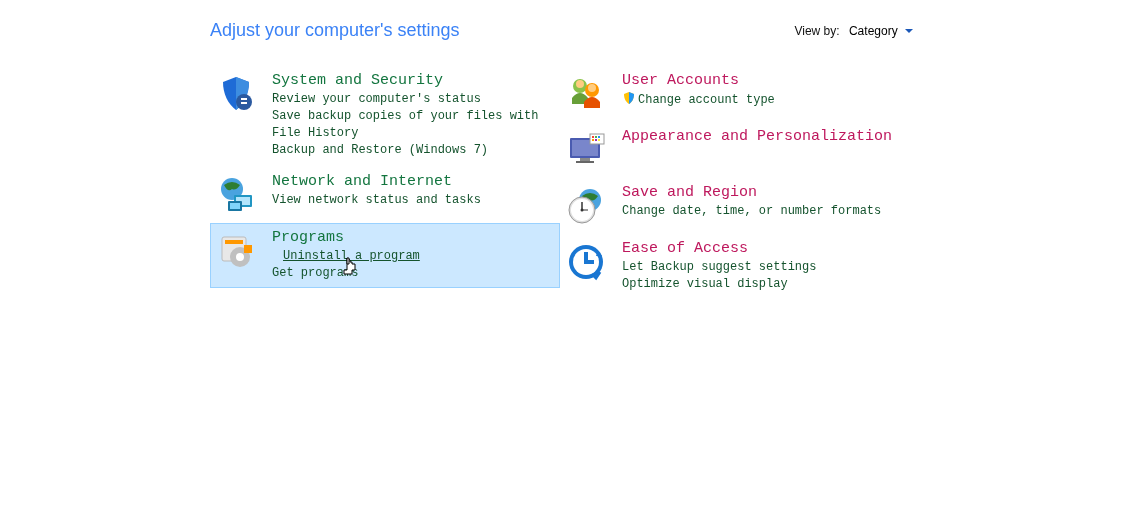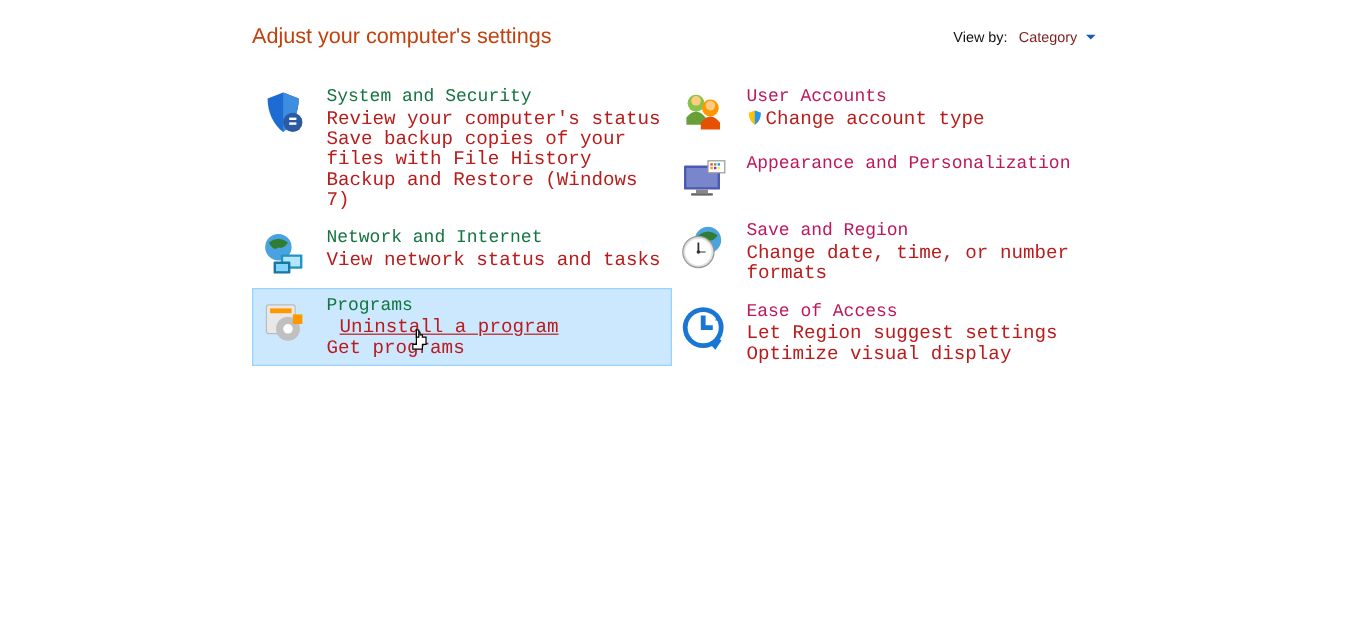--- a/index.html
+++ b/index.html
@@ -15,30 +15,30 @@
     .container {
       padding: 20px 0 0 0;
     }
     .header {
       display: flex;
       justify-content: space-between;
       align-items: center;
       padding: 0 210px 25px 210px;
     }
     .header-title {
-      color: #c2410c;
+      color: #3b82f6;
       font-size: 18px;
       font-weight: 400;
     }
     .view-by {
       font-size: 12px;
       color: #000;
     }
     .view-by-label { color: #111; }
-    .view-by-value { color: #7f1d1d; margin-left: 6px; }
+    .view-by-value { color: #000000; margin-left: 6px; }
     .dropdown-caret {
       display: inline-block;
       width: 0; height: 0;
       border-left: 4px solid transparent;
       border-right: 4px solid transparent;
       border-top: 4px solid #1b58b8;
       vertical-align: middle;
       margin-left: 4px;
     }
     .columns {
@@ -66,22 +66,22 @@
     }
     .cat-text { flex: 1; }
     .cat-title {
       color: #13753f;
       font-size: 15px;
       font-weight: 400;
       margin-bottom: 2px;
       cursor: pointer;
     }
     .cat-link {
-      color: #b91c1c;
-      font-size: 16px;
+      color: #14532d;
+      font-size: 12px;
       line-height: 17px;
       cursor: pointer;
       display: block;
     }
     .cat-link.underlined { text-decoration: underline; margin-left: 11px; }
     .shield-mini {
       display: inline-block;
       width: 14px; height: 14px;
       vertical-align: -2px;
       margin-right: 2px;
@@ -240,20 +240,20 @@
           <svg width="40" height="40" viewBox="0 0 40 40">
             <circle cx="20" cy="20" r="17" fill="#1976d2"></circle>
             <circle cx="20" cy="20" r="13" fill="#fff"></circle>
             <path d="M20 10 L20 20 L28 20" stroke="#1976d2" stroke-width="4" fill="none"></path>
             <path d="M30 14 L36 14 L32 9 Z" fill="#1976d2"></path>
             <path d="M26 32 L30 36 L34 30" stroke="#1976d2" stroke-width="3" fill="none"></path>
           </svg>
         </div>
         <div class="cat-text">
           <div class="cat-title">Ease of Access</div>
-          <a class="cat-link">Let Region suggest settings</a>
+          <a class="cat-link">Let Backup suggest settings</a>
           <a class="cat-link">Optimize visual display</a>
         </div>
       </div>
 
     </div>
   </div>
 </div>
 
 </body></html>

